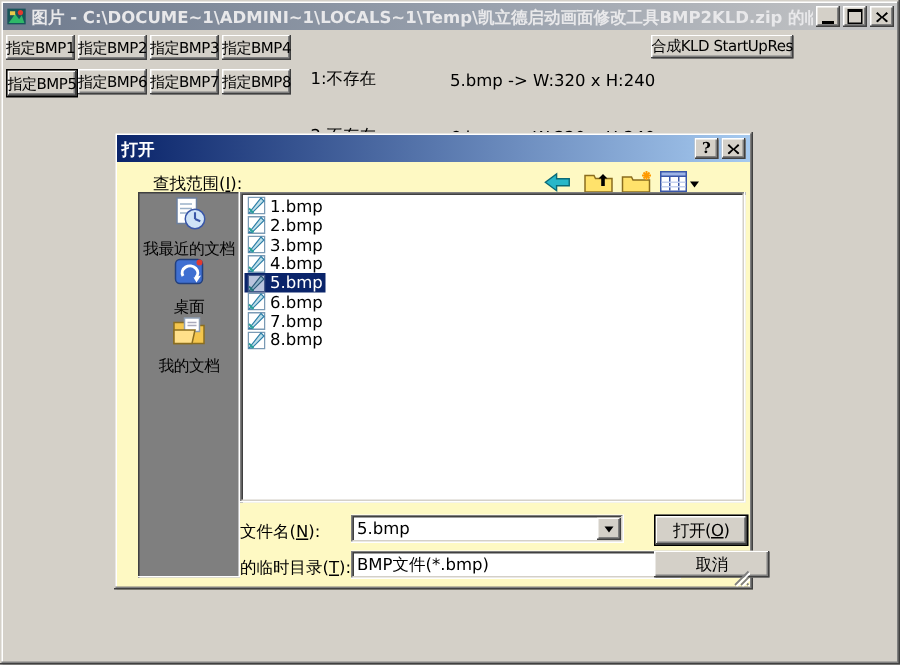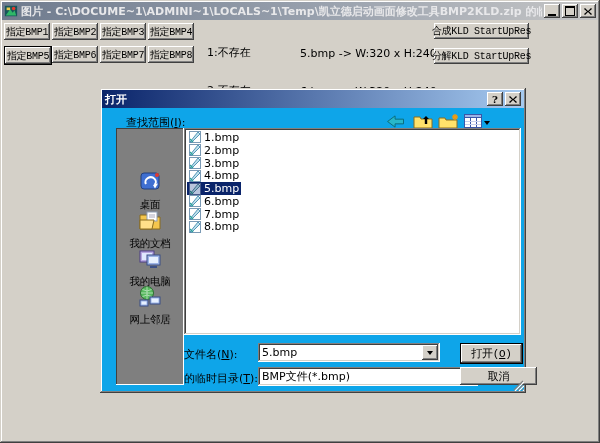--- a/index.html
+++ b/index.html
@@ -11,39 +11,39 @@
        box-shadow:inset -1px -1px 0 #404040,inset 1px 1px 0 #d4d0c8,
                   inset -2px -2px 0 #808080,inset 2px 2px 0 #fff;}
   
   .raised{background:#d4d0c8;
        box-shadow:inset -1px -1px 0 #404040,inset 1px 1px 0 #fff,
                   inset -2px -2px 0 #808080,inset 2px 2px 0 #d4d0c8;}
   .sunken{background:#fff;
        box-shadow:inset -1px -1px 0 #fff,inset 1px 1px 0 #808080,
                   inset -2px -2px 0 #d4d0c8,inset 2px 2px 0 #404040;}
   .btn{display:flex;align-items:center;justify-content:center;
-       font-size:10px;letter-spacing:-0.3px;color:#000;white-space:nowrap;font-family:Liberation Mono, monospace;}
+       font-size:10px;letter-spacing:-0.3px;color:#000;white-space:nowrap;}
   .btn.default{border:1px solid #000;}
   
   #main-titlebar{left:2px;top:2px;width:596px;height:18px;
        background:linear-gradient(90deg,#6f7b8e 0%,#9aa2ae 55%,#c6c6c6 100%);
        display:flex;align-items:center;padding:0 2px;box-sizing:border-box;}
   #main-title-text{color:#e8e8ea;font-weight:bold;font-size:11px;white-space:nowrap;
        overflow:hidden;flex:1;margin-left:3px;}
   .capbtn{width:16px;height:14px;margin-left:2px;display:flex;align-items:center;
        justify-content:center;background:#d4d0c8;
        box-shadow:inset -1px -1px 0 #404040,inset 1px 1px 0 #fff,
                   inset -2px -2px 0 #808080,inset 2px 2px 0 #d4d0c8;}
   .glyph-min{width:8px;height:2px;background:#000;margin-top:7px;}
   .glyph-max{width:8px;height:7px;border:1px solid #000;border-top:2px solid #000;}
   .bmpbtn{height:17px;width:46px;}
   .statuscol{line-height:12.8px;color:#000;white-space:pre;}
   .actbtn{width:95px;height:16px;}
   
-  #dialog{left:100px;top:88px;width:426px;height:305px;background:#0ea5e9;
+  #dialog{left:76px;top:88px;width:426px;height:305px;background:#fef9c3;
        box-shadow:inset -1px -1px 0 #404040,inset 1px 1px 0 #d4d0c8,
                   inset -2px -2px 0 #808080,inset 2px 2px 0 #fff;}
   #dialog-titlebar{left:2px;top:2px;width:422px;height:18px;
        background:linear-gradient(90deg,#0a246a 0%,#a6caf0 100%);
        display:flex;align-items:center;padding:0 3px;box-sizing:border-box;}
   #dialog-title-text{color:#fff;font-weight:bold;font-size:11px;flex:1;}
   .capbtn .q{font-weight:bold;font-size:10px;font-family:"DejaVu Serif","Liberation Serif",serif;}
   .lbl{color:#000;font-size:11px;white-space:nowrap;}
   .u{text-decoration:underline;}
   .combo{display:flex;align-items:center;box-sizing:border-box;padding:2px 2px 2px 4px;}
@@ -107,21 +107,20 @@
     <div>4:不存在</div>
   </div>
   <div class="abs statuscol" style="left:300px;top:22px">
     <div>5.bmp -&gt; W:320 x H:240</div>
     <div>6.bmp -&gt; W:320 x H:240</div>
     <div>7.bmp -&gt; W:320 x H:240</div>
     <div>8.bmp -&gt; W:320 x H:240</div>
   </div>
 
   <div class="abs raised btn actbtn" style="left:434px;top:23px">合成KLD StartUpRes</div>
-  <div class="abs raised btn actbtn" style="left:434px;top:48px">分解KLD StartUpRes</div>
 
   <div id="dialog" class="abs">
 
     <div id="dialog-titlebar" class="abs">
       <span id="dialog-title-text">打开</span>
       <span class="capbtn">
           <span class="q">?</span>
         </span>
       <span class="capbtn">
           <svg width="8" height="7" viewBox="0 0 8 7">
@@ -160,59 +159,50 @@
           <rect x="0.5" y="0.5" width="17" height="3" fill="#9db4e6" stroke="#3a57a8"></rect>
           <line x1="6.5" y1="4" x2="6.5" y2="13" stroke="#3a57a8"></line>
           <line x1="12.5" y1="4" x2="12.5" y2="13" stroke="#3a57a8"></line>
           <line x1="1" y1="7.5" x2="17" y2="7.5" stroke="#c5d1ee"></line>
           <line x1="1" y1="10.5" x2="17" y2="10.5" stroke="#c5d1ee"></line>
         </svg>
         <span class="tri" style="margin:6px 0 0 2px"></span>
       </span>
 
     <div id="places" class="abs">
+      <div class="place" style="top:3px">
+        <svg width="24" height="24" viewBox="0 0 24 24">
+            <rect x="4" y="1" width="13" height="17" fill="#fff" stroke="#6b7f9e"></rect>
+            <line x1="6" y1="5" x2="14" y2="5" stroke="#9ab0c8"></line>
+            <line x1="6" y1="8" x2="14" y2="8" stroke="#9ab0c8"></line>
+            <line x1="6" y1="11" x2="11" y2="11" stroke="#9ab0c8"></line>
+            <circle cx="16" cy="15" r="6.5" fill="#cfe3f7" stroke="#3a57a8"></circle>
+            <line x1="16" y1="15" x2="16" y2="10.5" stroke="#3a57a8" stroke-width="1.4"></line>
+            <line x1="16" y1="15" x2="19.5" y2="16.5" stroke="#3a57a8" stroke-width="1.4"></line>
+          </svg>
+        <span class="plabel">我最近的文档</span>
+      </div>
       <div class="place" style="top:42px">
         <svg width="24" height="24" viewBox="0 0 24 24">
             <rect x="3" y="3" width="18" height="16" rx="3" fill="#3f6fd1" stroke="#23407e"></rect>
             <path d="M8 14 a5.2 4.6 0 1 1 8.5 1" fill="none" stroke="#fff" stroke-width="2"></path>
             <polygon points="15,15 20,13.6 17,18.4" fill="#fff"></polygon>
             <circle cx="19" cy="5" r="2" fill="#e23a2e"></circle>
           </svg>
         <span class="plabel">桌面</span>
       </div>
       <div class="place" style="top:81px">
         <svg width="24" height="24" viewBox="0 0 24 24">
             <path d="M2 6 h8 l2 2 h10 v12 H2 Z" fill="#f4c64d" stroke="#8a6d1f"></path>
             <rect x="9" y="3" width="10" height="9" fill="#fff" stroke="#8fa0b5"></rect>
             <line x1="11" y1="6" x2="17" y2="6" stroke="#aab"></line>
             <line x1="11" y1="8" x2="17" y2="8" stroke="#aab"></line>
             <path d="M2 11 h14 l-2 9 H2 Z" fill="#ffe08a" stroke="#8a6d1f"></path>
           </svg>
         <span class="plabel">我的文档</span>
-      </div>
-      <div class="place" style="top:119px">
-        <svg width="24" height="24" viewBox="0 0 24 24">
-            <rect x="2" y="4" width="14" height="11" fill="#b7a8e0" stroke="#4d3f86"></rect>
-            <rect x="4" y="6" width="10" height="7" fill="#dfe9ff"></rect>
-            <rect x="9" y="8" width="13" height="10" fill="#9db4e6" stroke="#3b4f86"></rect>
-            <rect x="11" y="10" width="9" height="6" fill="#e8f1ff"></rect>
-            <rect x="12" y="19" width="7" height="2" fill="#3b4f86"></rect>
-          </svg>
-        <span class="plabel">我的电脑</span>
-      </div>
-      <div class="place" style="top:157px">
-        <svg width="24" height="24" viewBox="0 0 24 24">
-            <circle cx="9" cy="8" r="6.5" fill="#57b85e" stroke="#2c6e31"></circle>
-            <path d="M3 8 h12 M9 1.5 v13 M4.5 4.5 q4.5 3 9 0 M4.5 11.5 q4.5 -3 9 0" fill="none" stroke="#bfe5c2" stroke-width="0.8"></path>
-            <rect x="12" y="12" width="10" height="7" fill="#9db4e6" stroke="#3b4f86"></rect>
-            <rect x="13.5" y="13.5" width="7" height="4" fill="#e8f1ff"></rect>
-            <rect x="2" y="15" width="8" height="6" fill="#9db4e6" stroke="#3b4f86"></rect>
-            <rect x="3.5" y="16.5" width="5" height="3" fill="#e8f1ff"></rect>
-          </svg>
-        <span class="plabel">网上邻居</span>
       </div>
     </div>
 
     <div id="filelist" class="abs sunken">
       <div class="frow">
           <svg width="12" height="12" viewBox="0 0 12 12">
             <rect x="0.5" y="0.5" width="11" height="11" fill="#fff" stroke="#7a9ab5"></rect>
             <path d="M1 11 L9 1 L11 3 L3 11 Z" fill="#bfe0ea" stroke="#2e7fa8" stroke-width="0.8"></path>
             <path d="M1 8 l3 3" stroke="#2aa198" stroke-width="1.2"></path>
           </svg>

